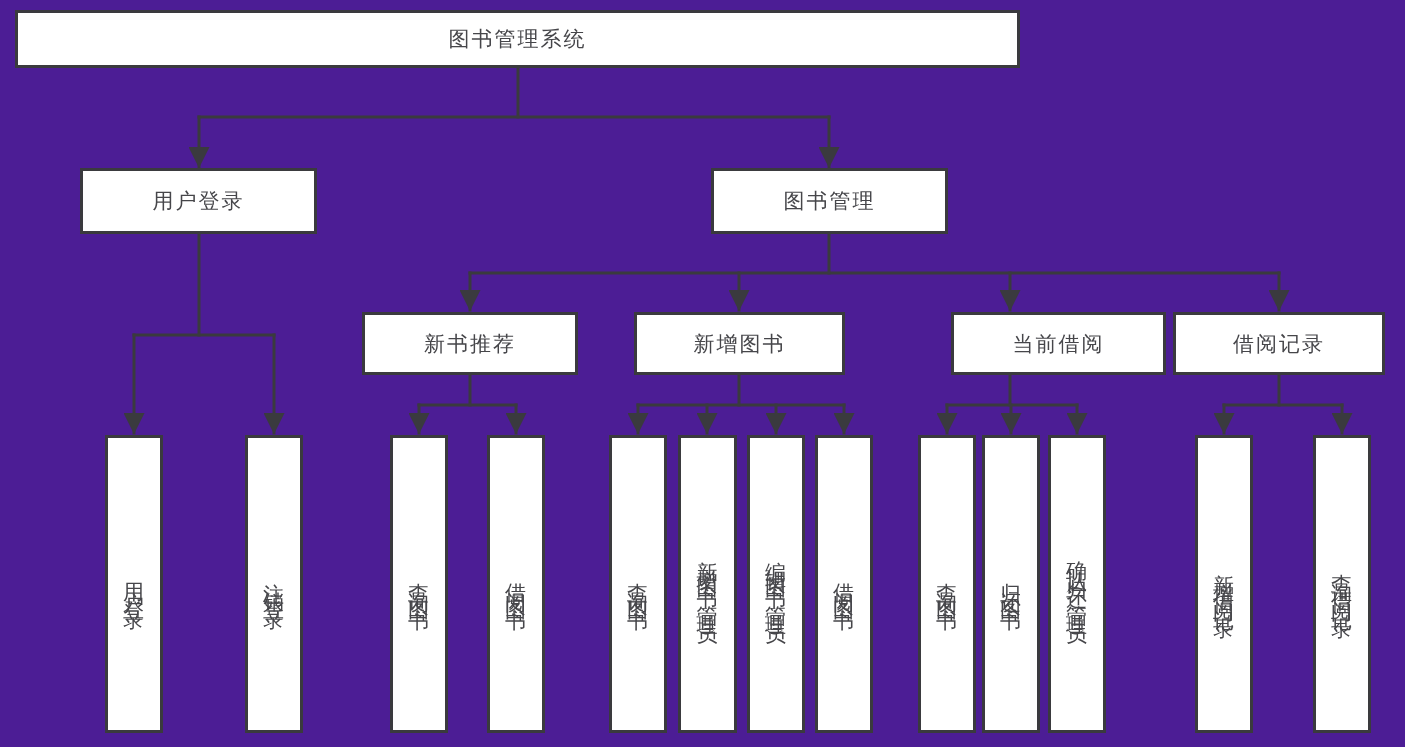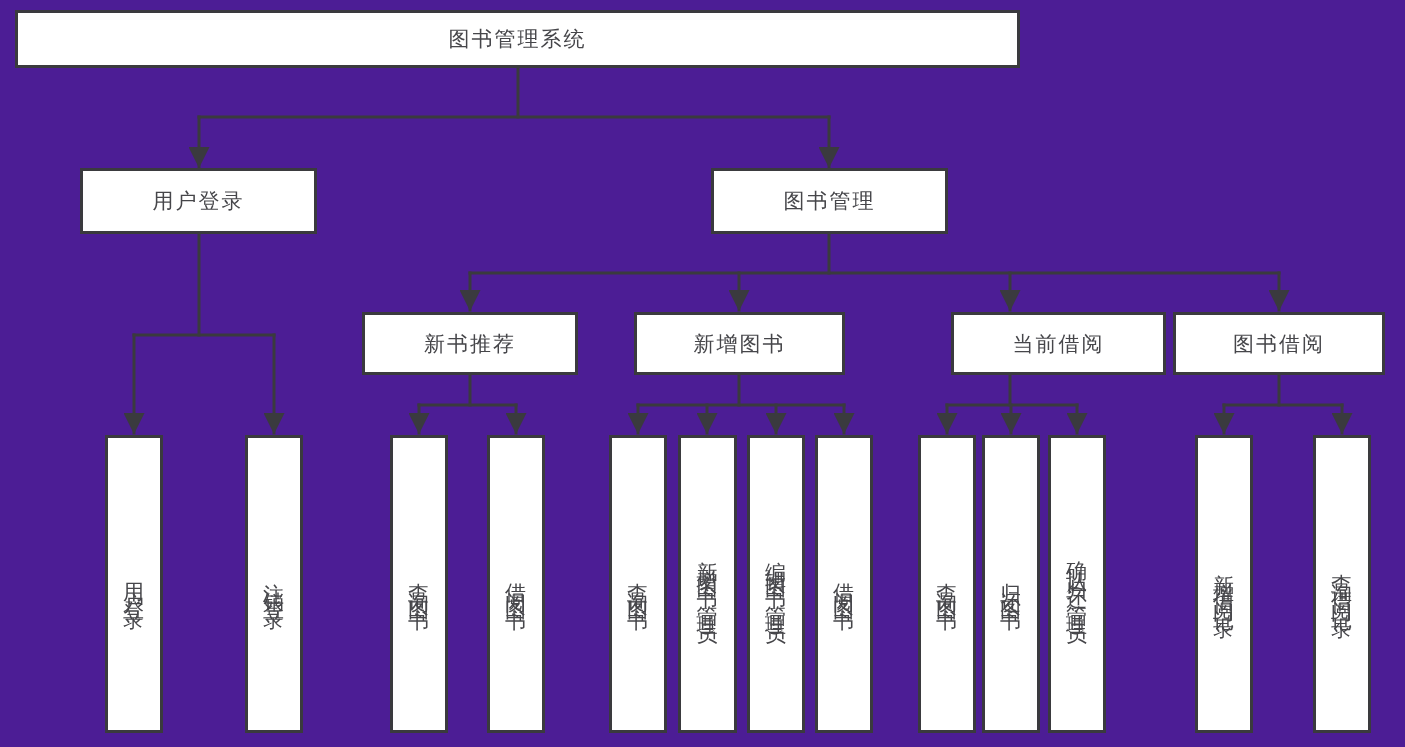--- a/index.html
+++ b/index.html
@@ -130,21 +130,21 @@
   <div class="node" style="left:362px; top:312px; width:216px; height:63px;text-align:right;">
     <span class="lbl">新书推荐</span>
   </div>
   <div class="node" style="left:634px; top:312px; width:211px; height:63px;">
     <span class="lbl">新增图书</span>
   </div>
   <div class="node" style="left:951px; top:312px; width:215px; height:63px;">
     <span class="lbl">当前借阅</span>
   </div>
   <div class="node" style="left:1173px; top:312px; width:212px; height:63px;">
-    <span class="lbl">图书借阅</span>
+    <span class="lbl">借阅记录</span>
   </div>
 
   <div class="node vnode" style="left:105px;">
     <span class="lbl">用户登录</span>
   </div>
   <div class="node vnode" style="left:245px;">
     <span class="lbl">注销登录</span>
   </div>
 
   <div class="node vnode" style="left:390px;">

